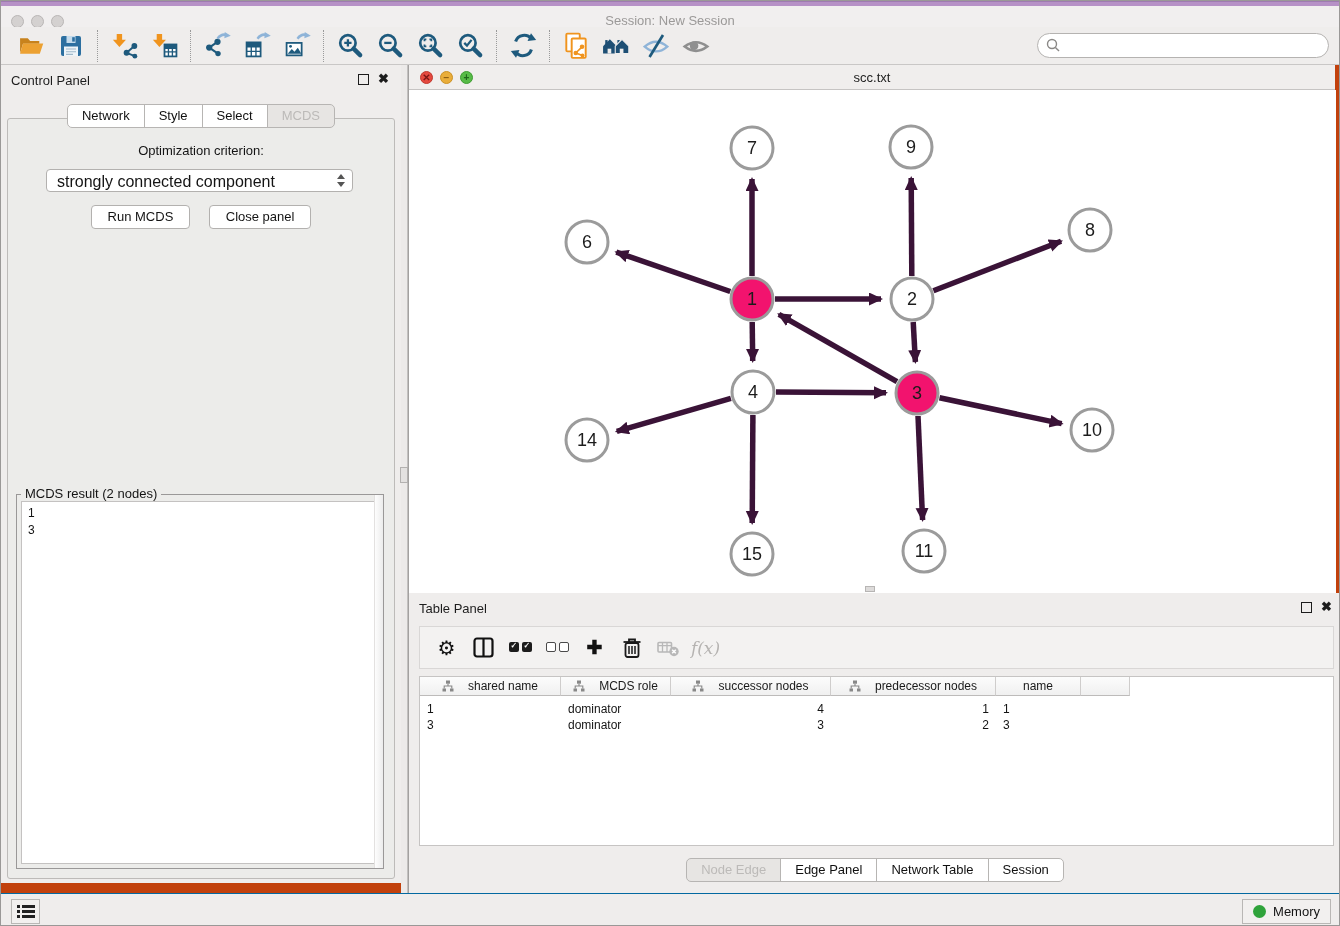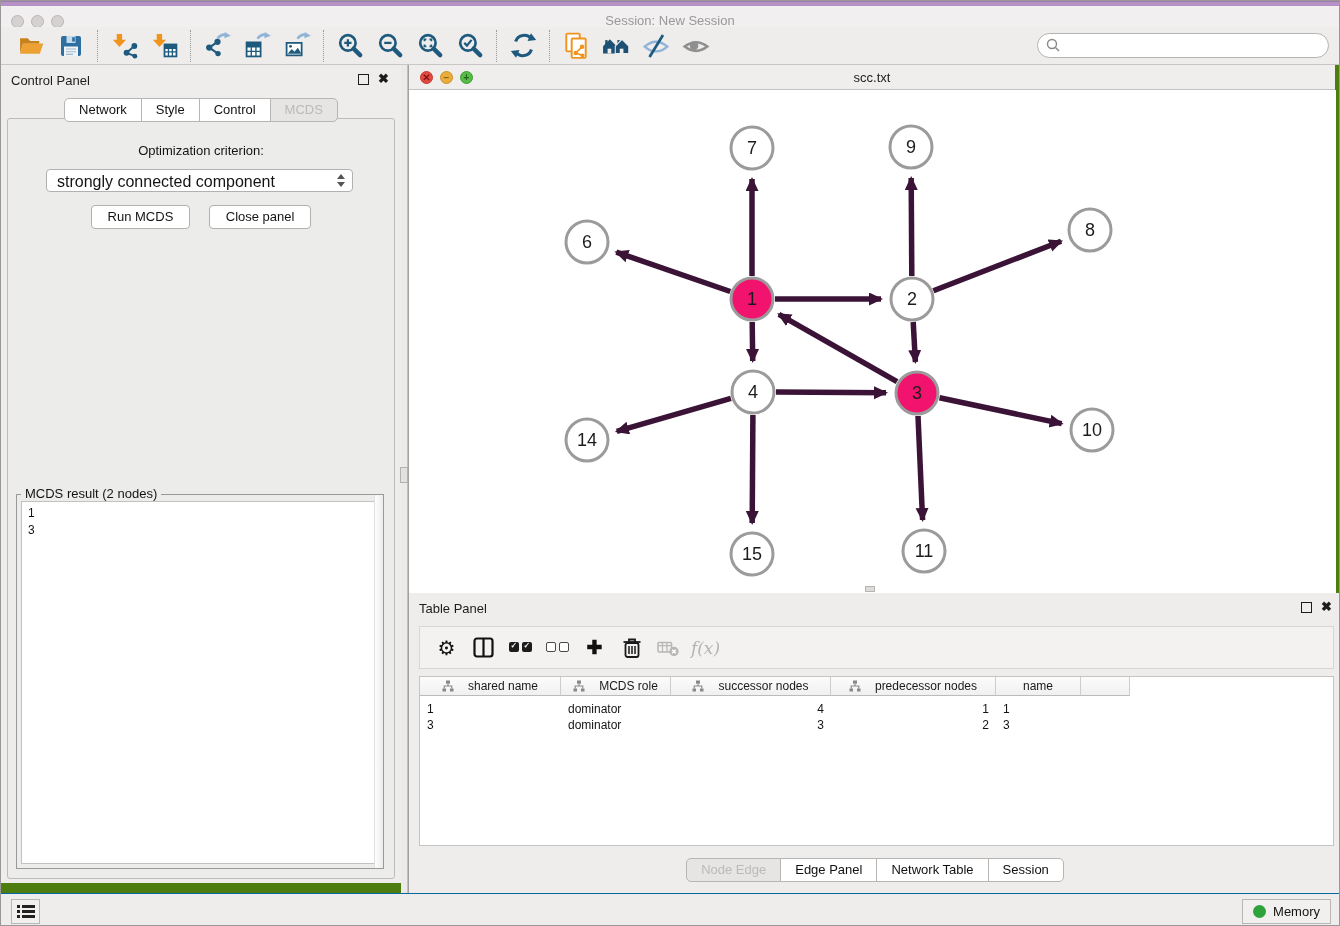--- a/index.html
+++ b/index.html
@@ -1,18 +1,18 @@
 <!DOCTYPE html>
 <html><head>
 <meta charset="utf-8">
 <style>
   * { box-sizing: border-box; margin: 0; padding: 0; }
   html,body { background:#d9d7d6; }
   body { font-family:"Liberation Sans", sans-serif; -webkit-font-smoothing:antialiased; }
-  .window { position:relative; width:1340px; height:926px; background:#4d7c0f; overflow:hidden;
+  .window { position:relative; width:1340px; height:926px; background:#c2410c; overflow:hidden;
             border:1px solid #9a9897; }
 
   
   .mac-strip { position:absolute; left:0; top:0; width:100%; height:5px; background:#b691c6; border-top:1px solid #9f7bb1;}
   .titlebar { position:absolute; left:0; top:5px; width:100%; height:21px; background:#f1efef; }
   .tl-dot { position:absolute; top:9px; width:13px; height:13px; border-radius:50%;
             background:#d4d1d0; border:1px solid #b9b6b5; }
   .win-title { position:absolute; top:7px; left:0; width:100%; text-align:center; font-size:13px; color:#9b9998; }
 
   
@@ -34,21 +34,21 @@
   .right-col { position:absolute; left:407px; top:0; width:933px; height:828px; }
 
   
   .panel-head { position:relative; height:32px; }
   .panel-title { position:absolute; left:10px; top:8px; font-size:13px; color:#1d1d1d; }
   .float-ic { position:absolute; top:9px; width:11px; height:11px; border:1.6px solid #1c1c1c; background:transparent; cursor:pointer;}
   .close-ic { position:absolute; top:6px; font-size:13px; font-weight:bold; color:#1c1c1c; cursor:pointer; line-height:16px;}
   .cp-tabs { position:absolute; left:0; top:33px; width:100%; text-align:center; z-index:2;}
   .seg { display:inline-flex; }
   .seg .tab { background:#fff; border:1px solid #b7b5b3; padding:3px 14px 4px; font-size:13px; color:#111;
-              margin-left:-1px; cursor:pointer; white-space:nowrap; }
+              margin-left:-1px; cursor:pointer; white-space:nowrap;margin-top:6px; }
   .seg .tab:first-child { border-radius:5px 0 0 5px; margin-left:0; }
   .seg .tab:last-child { border-radius:0 5px 5px 0; }
   .seg .tab.sel { background:#e7e5e3; color:#bcbab8; }
   .cp-content { position:absolute; left:6px; right:6px; top:53px; bottom:4px; background:#ececea;
                 border:1px solid #bdbbb9; border-radius:3px; }
   .opt-label { margin-top:24px; text-align:center; font-size:13px; color:#141414; }
   .dd { position:absolute; left:38px; right:41px; top:50px; height:23px; background:#fff;
         border:1px solid #b3b1af; border-radius:4px; font-size:16px; color:#141414;
         padding:3px 24px 0 10px; cursor:pointer; }
   .spin { position:absolute; right:7px; top:4px; }
@@ -294,21 +294,21 @@
     <div class="control-panel">
       <div class="panel-head">
         <span class="panel-title">Control Panel</span>
         <span class="float-ic" style="right:32px"></span>
         <span class="close-ic" style="right:12px">✖</span>
       </div>
       <div class="cp-tabs">
         <span class="seg">
           <span class="tab">Network</span>
           <span class="tab">Style</span>
-          <span class="tab">Control</span>
+          <span class="tab">Select</span>
           <span class="tab sel">MCDS</span>
         </span>
       </div>
       <div class="cp-content">
         <div class="opt-label">Optimization criterion:</div>
         <div class="dd">
           <span>strongly connected component</span>
           <span class="spin">
               <i class="up"></i>
               <i class="dn"></i>

